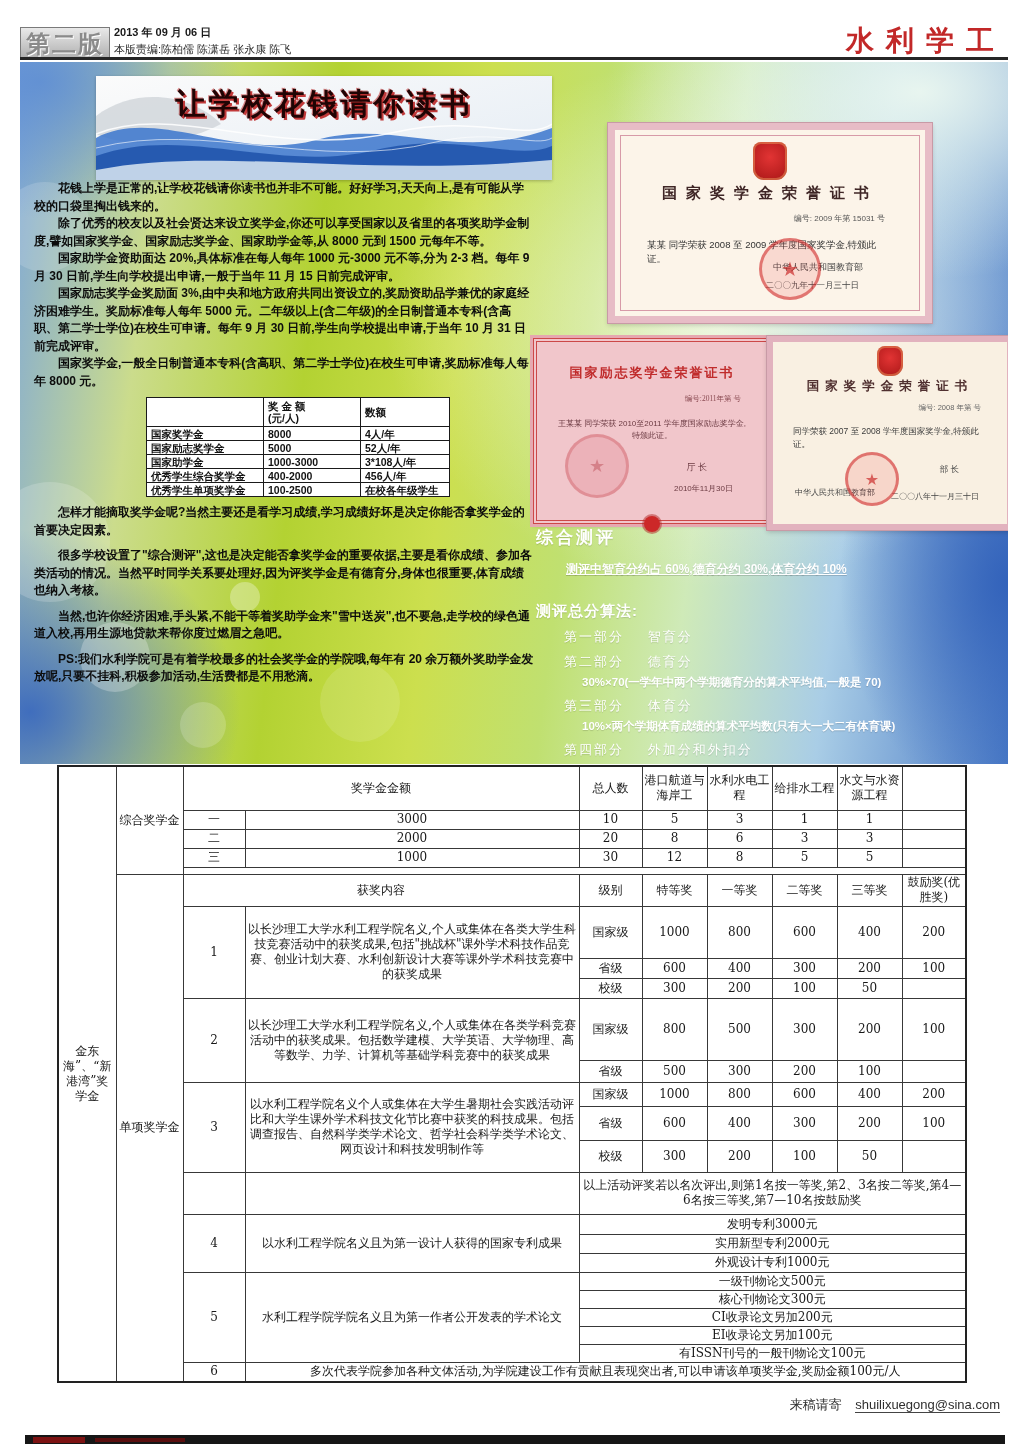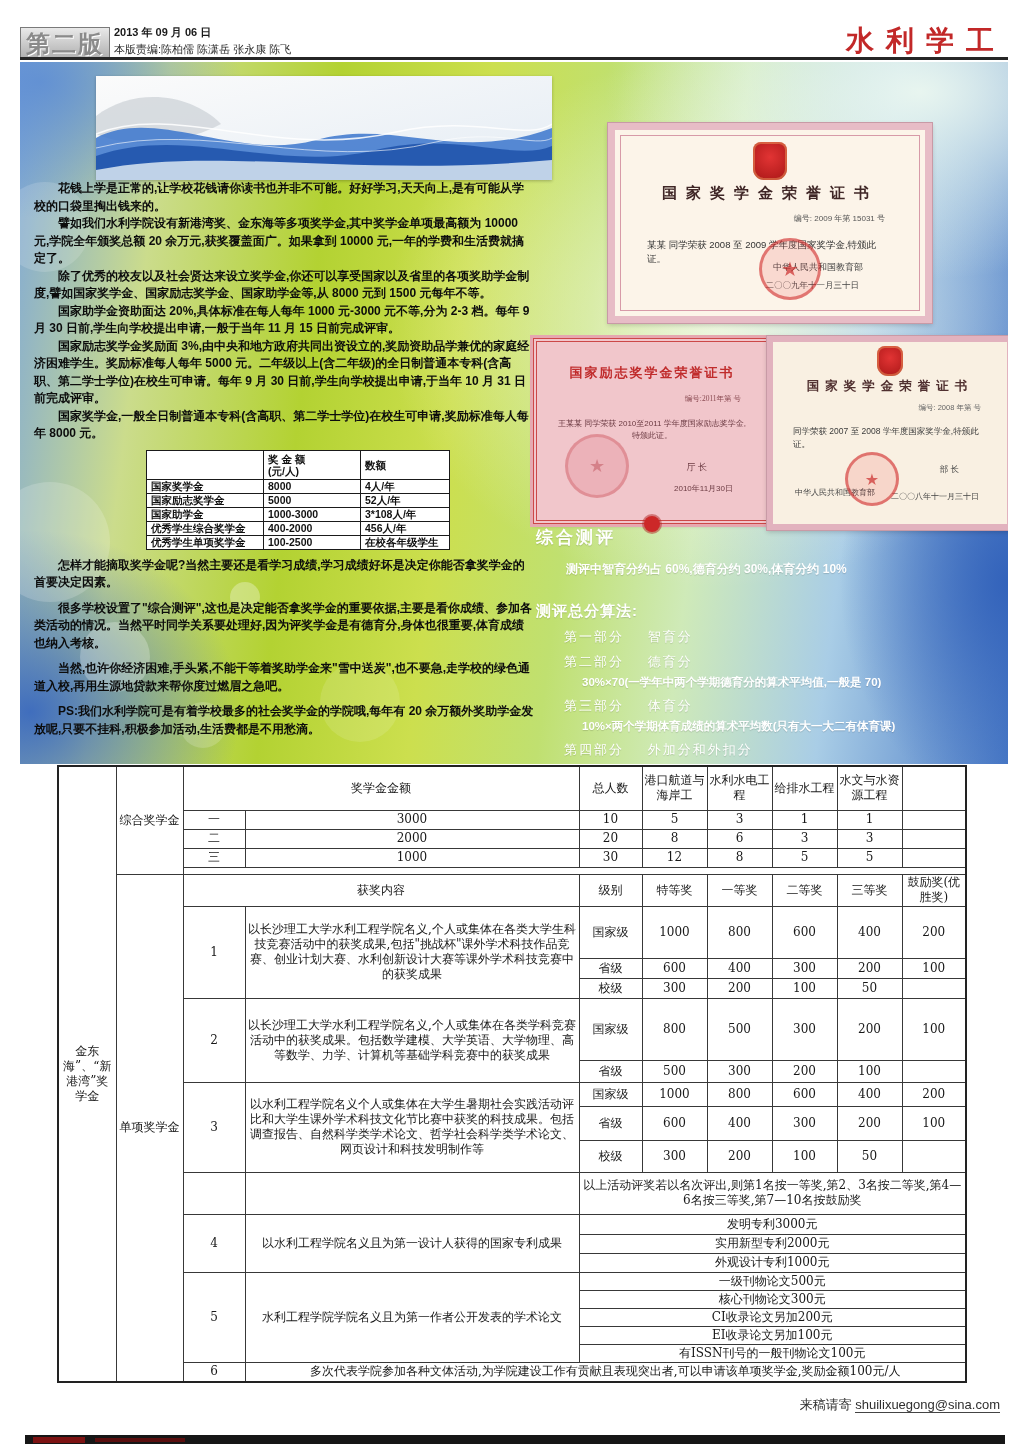--- a/index.html
+++ b/index.html
@@ -89,21 +89,21 @@
   .cert-body3{margin:12px 20px 0;font-size:8.5px;color:#3c3c3c;line-height:13px;}
   .cert-signer3{position:absolute;right:48px;bottom:48px;font-size:8.5px;color:#444;}
   .cert-issuer3{position:absolute;left:22px;bottom:26px;font-size:8px;color:#444;}
   .cert-date3{position:absolute;right:28px;bottom:22px;font-size:8px;color:#444;}
   .seal-c3{left:72px;bottom:18px;width:48px;height:48px;font-size:16px;}
 
   
   .eval{position:absolute;left:516px;top:464px;width:476px;color:#fff;
     text-shadow:0 1px 1px rgba(0,0,0,.15);}
   .eval-title{font-size:17px;font-weight:bold;letter-spacing:3px;}
-  .eval-intro{margin:12px 0 0 30px;font-size:12px;font-weight:bold;}
+  .eval-intro{margin:12px 0 0 30px;font-size:12px;font-weight:bold;text-decoration:underline;}
   .eval-method{margin-top:24px;font-size:15px;font-weight:bold;letter-spacing:1px;}
   .eval-part{margin:7px 0 0 28px;font-size:13px;font-weight:normal;letter-spacing:2px;}
   .eval-part .pname{margin-left:18px;}
   .eval-formula{margin:4px 0 0 46px;font-size:11.5px;font-weight:bold;letter-spacing:0;}
 
   
   .btwrap{position:absolute;left:57px;top:765px;}
   table.big{border-collapse:collapse;table-layout:fixed;width:908px;border:2px solid #222;background:#fff;}
   table.big td{border:1px solid #383838;text-align:center;vertical-align:middle;
     font-size:12px;color:#181818;padding:0 2px;overflow:hidden;line-height:15px;
@@ -112,21 +112,21 @@
   td.sect{font-size:12.5px;line-height:17px;}
   td.content{padding:2px 8px;font-size:12px;line-height:15px;}
   td.hcell{font-size:11.5px;line-height:13px;}
   td.note{font-size:12.5px;line-height:17px;padding:0 6px;}
   td.linecell{font-size:12.5px;}
   td.leftline{text-align:left;padding-left:10px;font-size:12.5px;}
   tr.spacer td{height:6px;line-height:0;font-size:0;padding:0;}
 
   
   .footer{position:absolute;right:28px;top:1396px;font-size:13px;color:#2e2e2e;}
-  .footer .mail{border-bottom:1px solid #444;margin-left:0;}
+  .footer .mail{border-bottom:1px solid #444;margin-left:10px;}
   .bottom-bar{position:absolute;left:25px;right:23px;bottom:0;height:9px;background:#161616;}
   .br1{position:absolute;left:8px;top:2px;width:52px;height:6px;background:#7c1212;}
   .br2{position:absolute;left:70px;top:3px;width:90px;height:4px;background:#5a0e0e;}
 </style>
 </head>
 <body>
 
 <div id="page">
 
   <div>
@@ -154,25 +154,25 @@
           </linearGradient>
         </defs>
         <rect x="0" y="0" width="456" height="104" fill="url(#bg)"></rect>
         <path d="M0,40 C40,10 95,18 125,48 C85,70 30,72 0,58 Z" fill="#cfd4da" opacity="0.8"></path>
         <path d="M0,62 C60,30 140,86 220,64 C300,42 360,88 456,52 L456,104 L0,104 Z" fill="#3b76cc" opacity="0.85"></path>
         <path d="M0,80 C90,48 180,98 280,74 C360,55 420,86 456,70 L456,104 L0,104 Z" fill="#1a4fa8" opacity="0.8"></path>
         <path d="M0,94 C120,70 260,102 456,84 L456,104 L0,104 Z" fill="#dbe7f2" opacity="0.85"></path>
         <path d="M0,58 C80,26 180,84 300,56 C380,38 430,66 456,48" stroke="#ffffff" stroke-width="1.5" fill="none" opacity="0.85"></path>
         <path d="M0,72 C110,44 220,96 340,66 C400,52 440,72 456,62" stroke="#ffffff" stroke-width="1" fill="none" opacity="0.6"></path>
       </svg>
+      <div class="banner-title">让学校花钱请你读书</div>
     </div>
 
     <div class="article">
       <p>花钱上学是正常的,让学校花钱请你读书也并非不可能。好好学习,天天向上,是有可能从学校的口袋里掏出钱来的。</p>
-      <p>譬如我们水利学院设有新港湾奖、金东海等多项奖学金,其中奖学金单项最高额为 10000 元,学院全年颁奖总额 20 余万元,获奖覆盖面广。如果拿到 10000 元,一年的学费和生活费就搞定了。</p>
       <p>除了优秀的校友以及社会贤达来设立奖学金,你还可以享受国家以及省里的各项奖助学金制度,譬如国家奖学金、国家励志奖学金、国家助学金等,从 8000 元到 1500 元每年不等。</p>
       <p>国家助学金资助面达 20%,具体标准在每人每年 1000 元-3000 元不等,分为 2-3 档。每年 9 月 30 日前,学生向学校提出申请,一般于当年 11 月 15 日前完成评审。</p>
       <p>国家励志奖学金奖励面 3%,由中央和地方政府共同出资设立的,奖励资助品学兼优的家庭经济困难学生。奖励标准每人每年 5000 元。二年级以上(含二年级)的全日制普通本专科(含高职、第二学士学位)在校生可申请。每年 9 月 30 日前,学生向学校提出申请,于当年 10 月 31 日前完成评审。</p>
       <p>国家奖学金,一般全日制普通本专科(含高职、第二学士学位)在校生可申请,奖励标准每人每年 8000 元。</p>
 
       <table class="mini-table">
         <tbody>
             <tr class="mt-hdr">
           <td style="width:108px"></td>
           <td style="width:88px">奖 金 额

